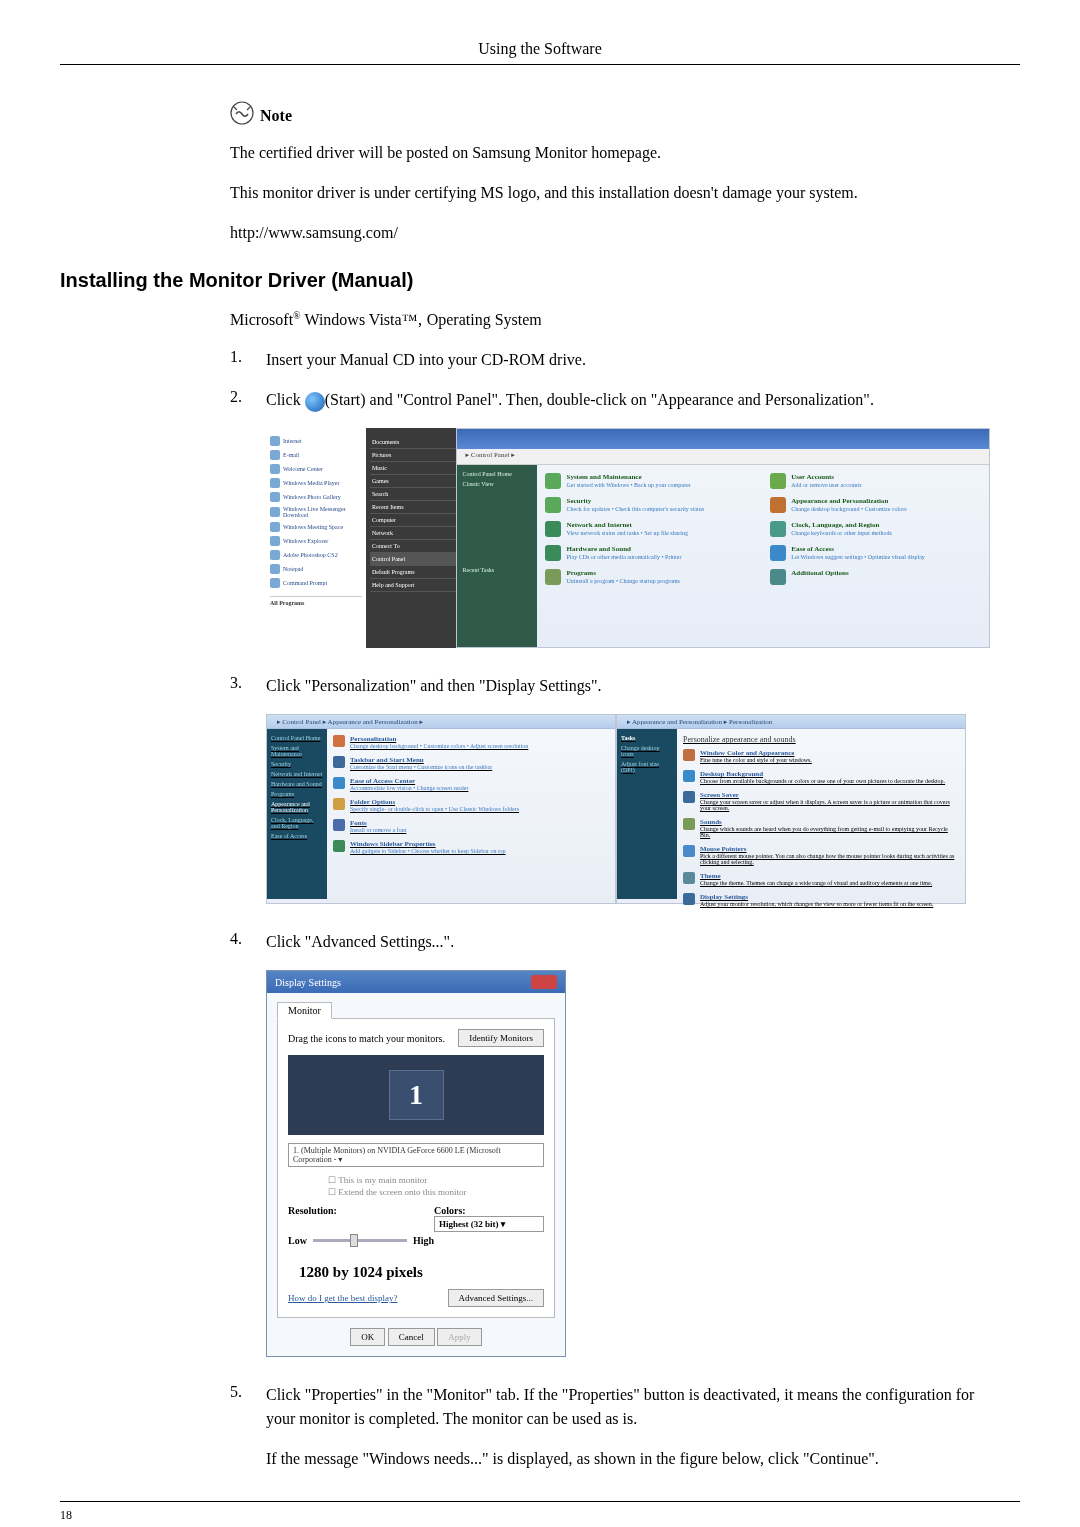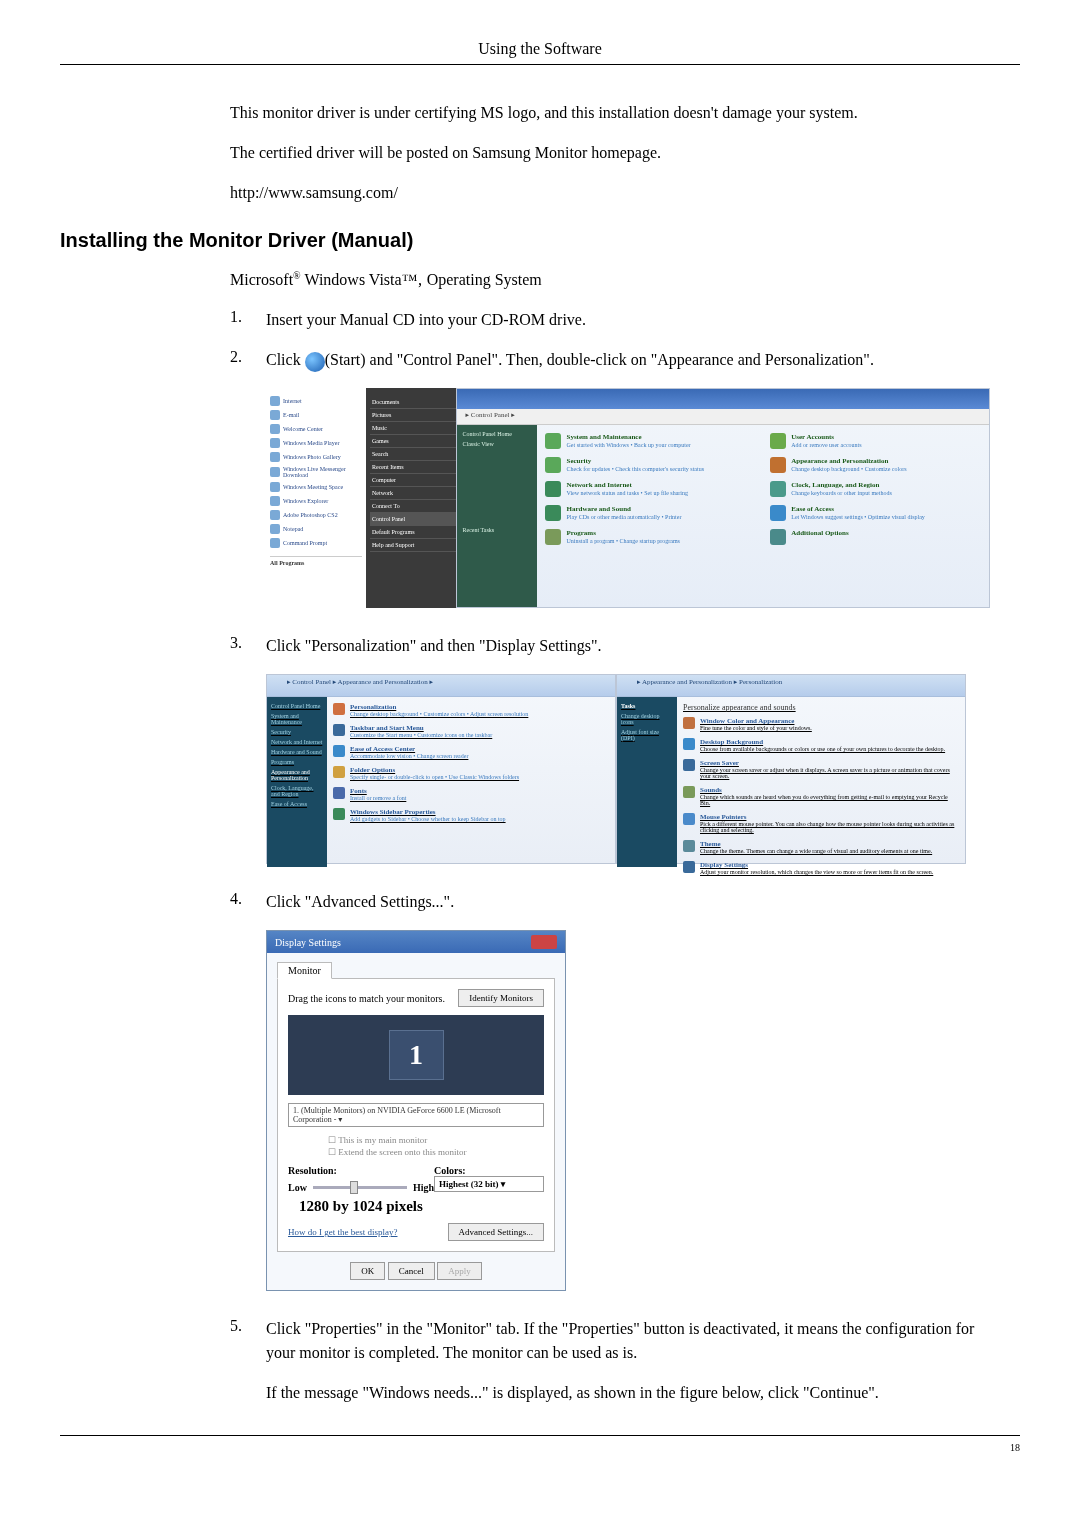--- a/index.html
+++ b/index.html
@@ -215,25 +215,25 @@
       gap: 0;
     }
     .fig2-pane {
       width: 350px;
       height: 190px;
       border: 1px solid #bcc6d6;
       background: linear-gradient(#f5f8fc, #e9eef6);
       position: relative;
     }
     .fig2-head {
-      height: 22px;
+      height: 14px;
       background: linear-gradient(#cfe0f3, #b5cceb);
       border-bottom: 1px solid #a8bedc;
       font-size: 7px;
-      padding: 3px 20px;
+      padding: 3px 10px;
       color: #254a7a;
     }
     .fig2-body {
       display: flex;
       height: calc(100% - 18px);
       text-decoration: underline;
     }
     .fig2-side {
       width: 60px;
       background: #1a4a62;
@@ -358,21 +358,21 @@
     .fig3-row {
       display: flex;
       justify-content: space-between;
       margin-top: 8px;
     }
     .fig3-col {
       flex: 1;
       font-weight: bold;
     }
     .fig3-slider {
-      margin: 3px 0;
+      margin: 16px 0;
       height: 16px;
       position: relative;
       display: flex;
       align-items: center;
     }
     .fig3-slider-track {
       flex: 1;
       height: 3px;
       background: #aab;
       margin: 0 6px;
@@ -401,35 +401,45 @@
       text-align: center;
       margin-top: 10px;
     }
     .footer-rule {
       border: none;
       border-top: 1px solid #000;
       margin-top: 30px;
       margin-bottom: 6px;
     }
     .page-num {
-      text-align: right;
-      font-size: 10px;
+      text-align: left;
+      font-size: 12px;
     }
   </style>
 </head>
 <body>
 
 <div class="header-title">Using the Software</div>
 <hr class="header-rule">
 
 <div class="content">
 
-
+  <div class="note-line">
+    <span class="note-icon">
+      <svg viewBox="0 0 24 24" width="24" height="24">
+        <circle cx="12" cy="12" r="11" fill="none" stroke="#444" stroke-width="1.2"></circle>
+        <path d="M6 13 c2 -3 4 -3 6 0 c2 3 4 3 6 0" fill="none" stroke="#444" stroke-width="1.6"></path>
+        <path d="M4 6 l3 3 M20 6 l-3 3" stroke="#444" stroke-width="1.2"></path>
+      </svg>
+    </span>
+    <span class="note-label">Note</span>
+  </div>
+
+  <p class="para">The certified driver will be posted on Samsung Monitor homepage.</p>
   <p class="para">This monitor driver is under certifying MS logo, and this installation doesn't damage your system.</p>
-  <p class="para">The certified driver will be posted on Samsung Monitor homepage.</p>
   <p class="para">http://www.samsung.com/</p>
 
 </div>
 
 <h2 class="section-heading">Installing the Monitor Driver (Manual)</h2>
 
 <div class="content">
 
   <p class="para os-line">
     <span>Microsoft</span><sup>®</sup><span> Windows Vista™‚ Operating System</span>

